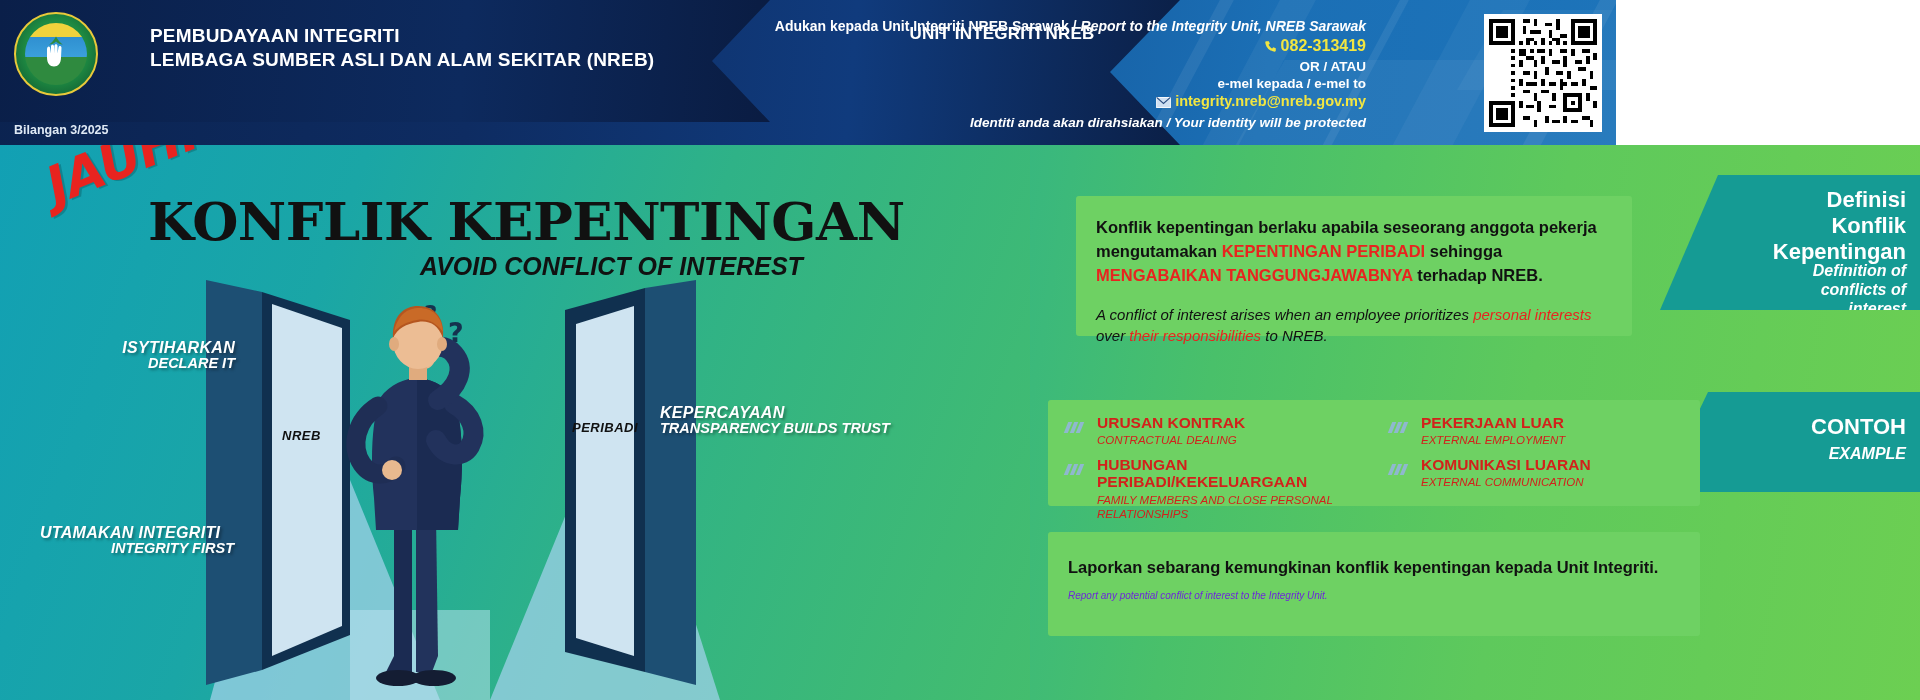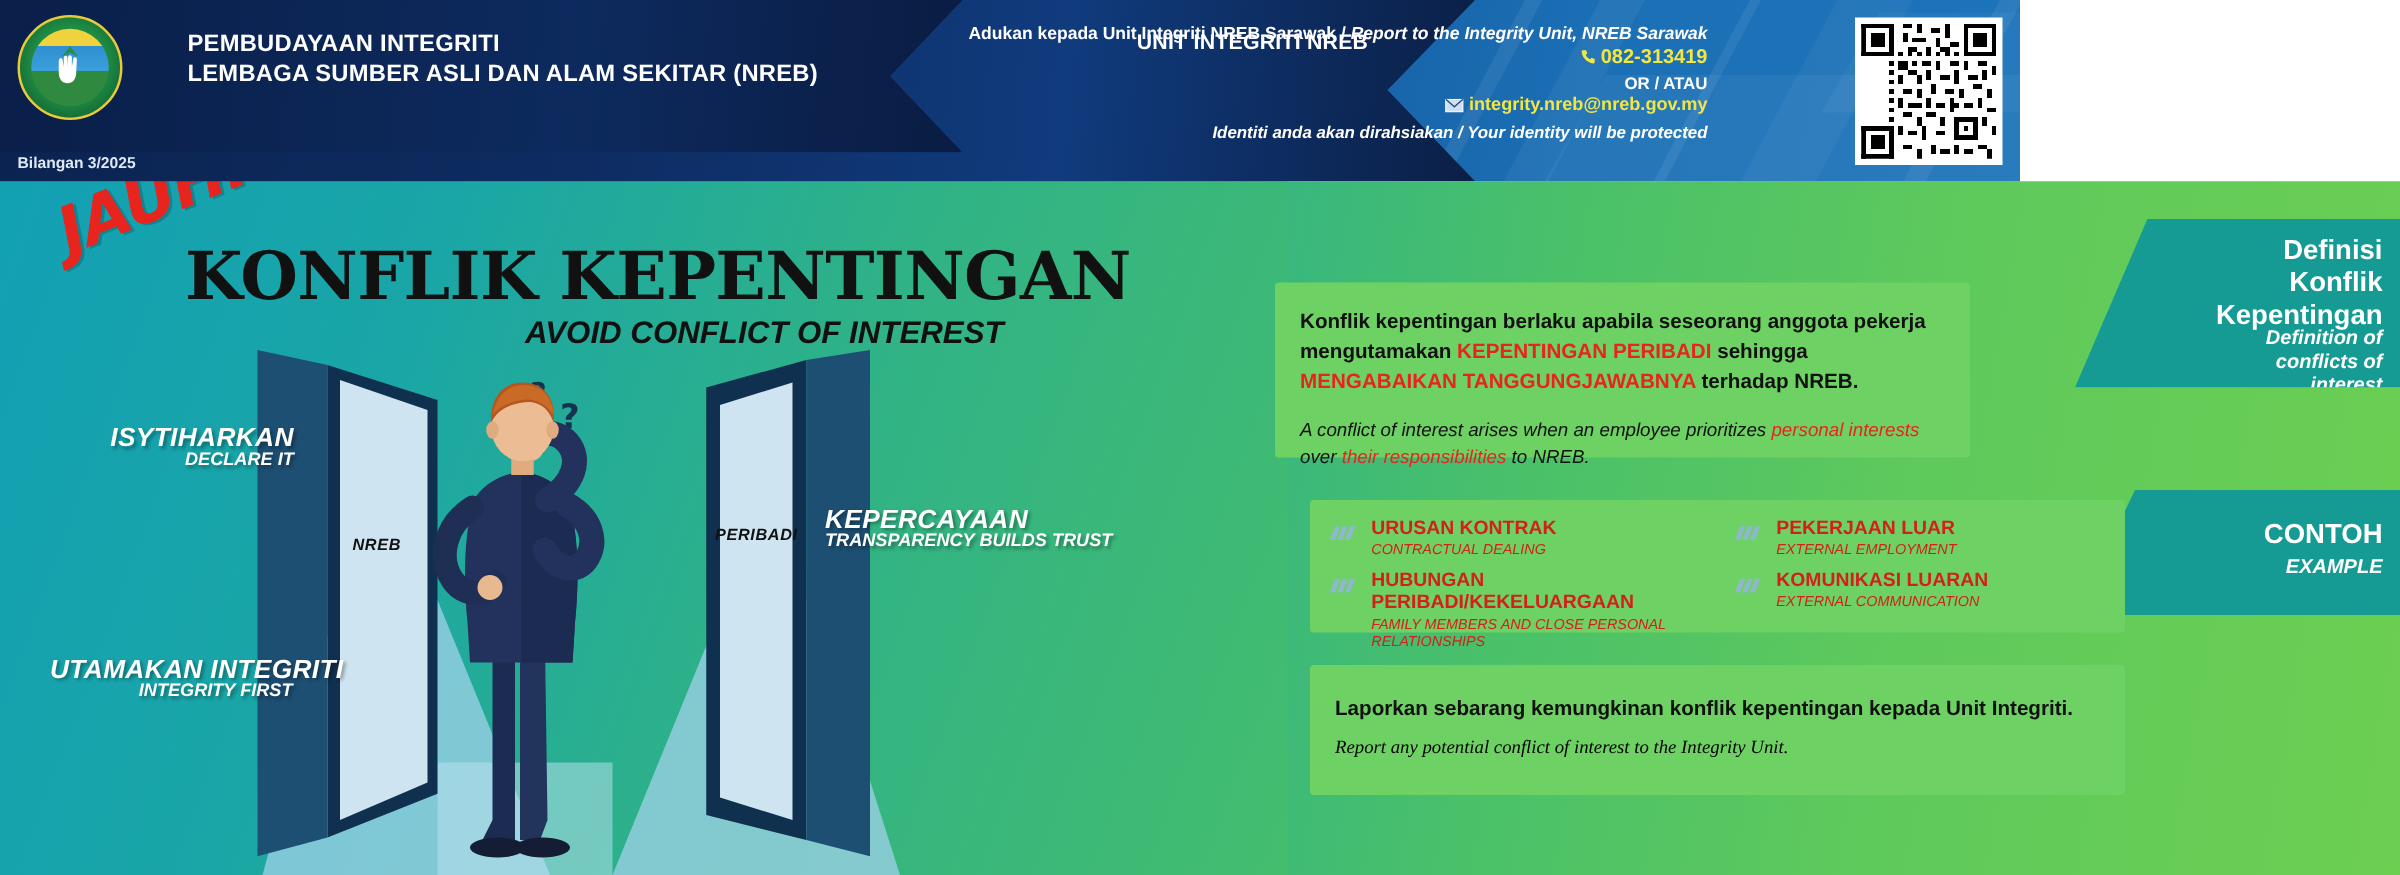--- a/index.html
+++ b/index.html
@@ -73,51 +73,51 @@
   .hero-title { position:absolute; left:148px; top:190px; color:#111;
                 font-family:"DejaVu Serif", serif; font-weight:bold;
                 font-size:53px; letter-spacing:-.5px; white-space:nowrap; }
   .hero-sub { position:absolute; left:420px; top:252px; color:#111;
               font-size:25px; font-weight:bold; font-style:italic; white-space:nowrap; }
 
   
   .illus { position:absolute; left:20px; top:280px; width:1000px; height:420px; }
   .lbl { position:absolute; color:#fff; font-style:italic; font-weight:bold;
          text-shadow:2px 2px 3px rgba(0,0,0,.35); line-height:1.02; }
-  .lbl .m { font-size:21px; letter-spacing:.3px; display:block; }
+  .lbl .m { font-size:16px; letter-spacing:.3px; display:block; }
   .lbl .e { font-size:14.5px; display:block; }
   .lbl.r { text-align:right; }
 
   .doorlabel { position:absolute; color:#111; font-size:13px; font-weight:bold;
                font-style:italic; letter-spacing:.5px; }
 
   
   .card { position:absolute; background:#6ed163; border-radius:3px; }
-  .card-def  { left:1020px; top:196px; width:556px; height:140px;margin-top:30px; }
+  .card-def  { left:1076px; top:196px; width:556px; height:140px; }
   .card-ex   { left:1048px; top:400px; width:652px; height:106px; }
   .card-act  { left:1048px; top:532px; width:652px; height:104px; }
 
   .def-my { position:absolute; left:20px; top:20px; right:18px;
             font-size:16.5px; font-weight:bold; color:#111; line-height:1.44; }
   .def-my .red { color:#e8241f; }
   .def-en { position:absolute; left:20px; top:108px; right:18px;
             font-size:15px; font-style:italic; color:#111; line-height:1.4; }
   .def-en .red { color:#e8241f; }
 
   .ex-grid { position:absolute; left:18px; top:14px; right:10px; display:flex; gap:24px; }
   .ex-col { width:318px; }
   .ex-item { display:flex; gap:9px; margin-bottom:9px; }
   .ex-mark { flex:0 0 auto; width:22px; padding-top:5px; }
   .ex-mark span { display:inline-block; width:4px; height:11px; background:#8fb8cf;
                   transform:skewX(-22deg); margin-right:2px; }
   .ex-my { color:#d2211b; font-size:15.5px; font-weight:bold; line-height:1.1; }
   .ex-en { color:#d2211b; font-size:11.5px; font-style:italic; line-height:1.25; margin-top:2px; }
 
   .act-my { position:absolute; left:20px; top:26px; font-size:16.5px; font-weight:bold; color:#111; }
-  .act-en { position:absolute; left:20px; top:58px; font-size:15px; font-style:italic; color:#000000;font-family:Liberation Serif, serif; }
+  .act-en { position:absolute; left:20px; top:58px; font-size:10px; font-style:italic; color:#6d28d9; }
 
   
   .chev { position:absolute; right:0; color:#fff; text-align:right;
           background:#159b94; }
   .chev-1 { top:175px; height:135px; width:260px;
             clip-path:polygon(58px 0, 260px 0, 260px 135px, 0 135px); }
   .chev-2 { top:392px; height:100px; width:260px;
             clip-path:polygon(48px 0, 260px 0, 260px 100px, 0 100px); }
   .chev-3 { top:540px; height:100px; width:260px;
             clip-path:polygon(48px 0, 260px 0, 260px 100px, 0 100px); }
@@ -314,20 +314,21 @@
     <div class="hdr-center">UNIT INTEGRITI NREB</div>
 
     <div class="bil">Bilangan 3/2025</div>
 
     <div class="hdr-right">
       <div class="l1"><span>Adukan kepada Unit Integriti NREB Sarawak  / </span><em>Report to the Integrity Unit, NREB Sarawak</em></div>
       <div class="l2"><span class="ico-phone"><svg width="13" height="13" viewBox="0 0 16 16">
               <path d="M3 1.5 L6 1.5 L7.2 4.6 L5.6 5.9 C6.4 7.8 8.2 9.6 10.1 10.4 L11.4 8.8 L14.5 10 L14.5 13 C14.5 14 13.8 14.5 13 14.4 C7 13.8 2.2 9 1.6 3 C1.5 2.2 2 1.5 3 1.5 Z" fill="#f2e641"></path>
             </svg></span><span>082-313419</span></div>
       <div class="l3">OR / ATAU</div>
+      <div class="l4">e-mel kepada / e-mel to</div>
       <div class="l5"><span class="ico-mail"><svg width="15" height="11" viewBox="0 0 16 12">
               <rect x="0.5" y="0.5" width="15" height="11" fill="#cfe0f2" stroke="#ffffff"></rect>
               <path d="M0.5 0.5 L8 7 L15.5 0.5" fill="none" stroke="#2a4d80" stroke-width="1.2"></path>
             </svg></span><span>integrity.nreb@nreb.gov.my</span></div>
       <div class="l6">Identiti anda akan dirahsiakan / Your identity will be protected</div>
     </div>
 
     <div class="qr">
       <svg width="108" height="108" viewBox="0 0 29 29" shape-rendering="crispEdges">
         <rect width="29" height="29" fill="#fff"></rect>

